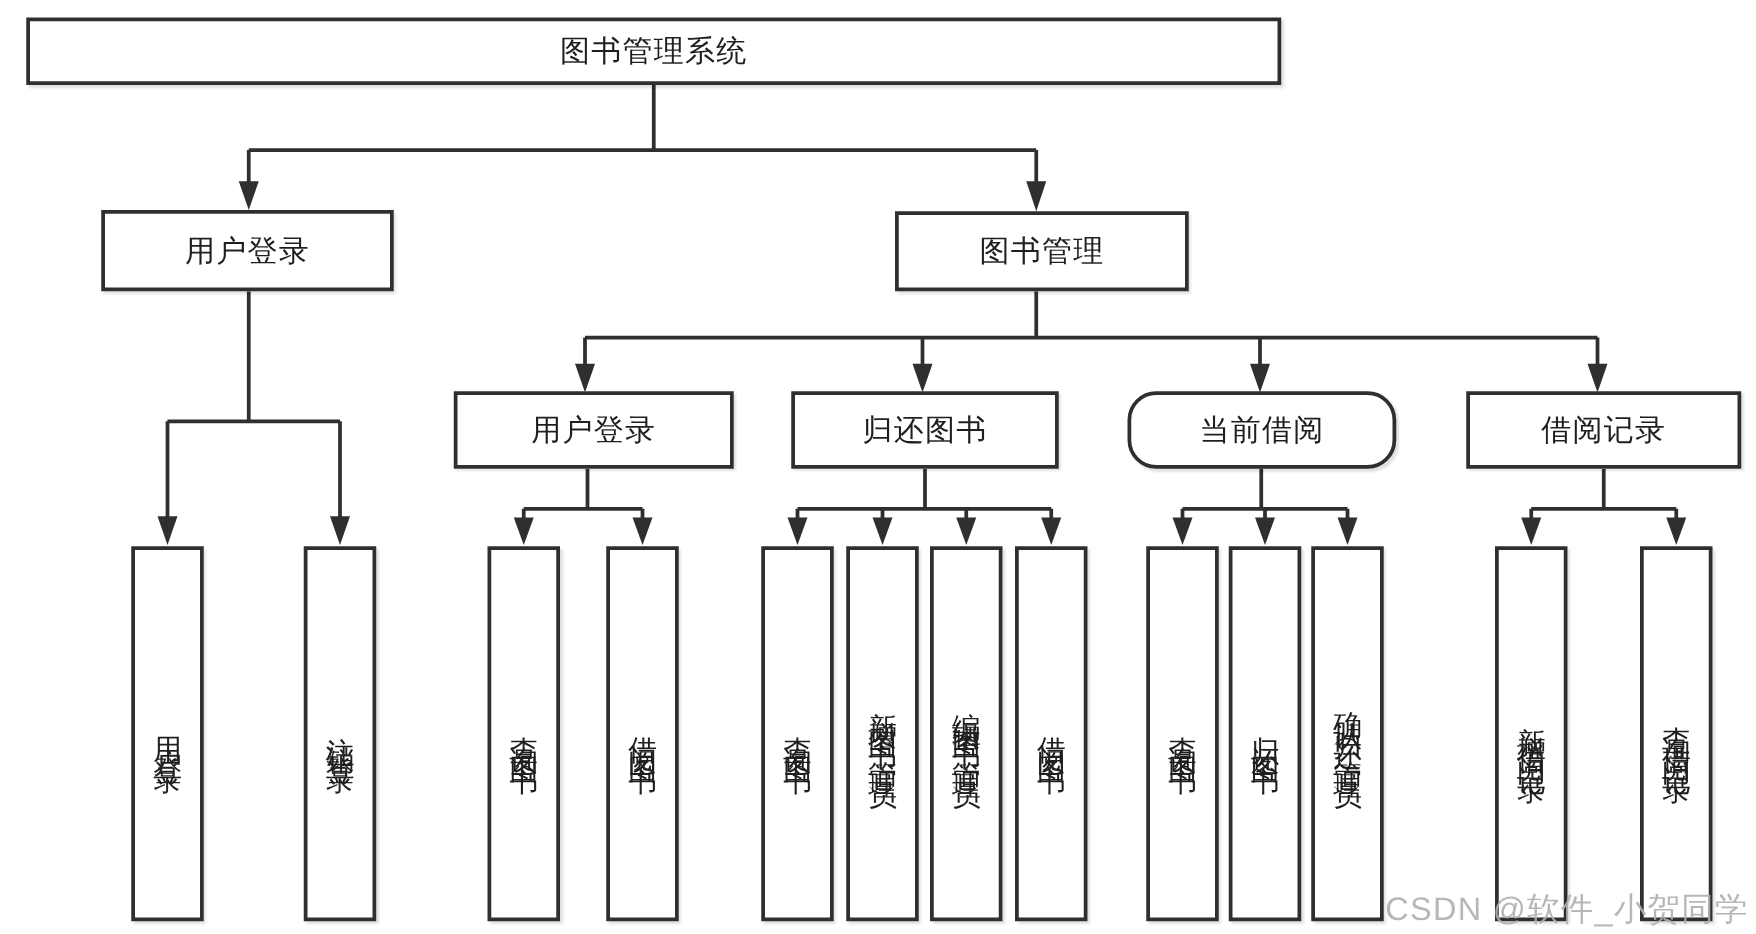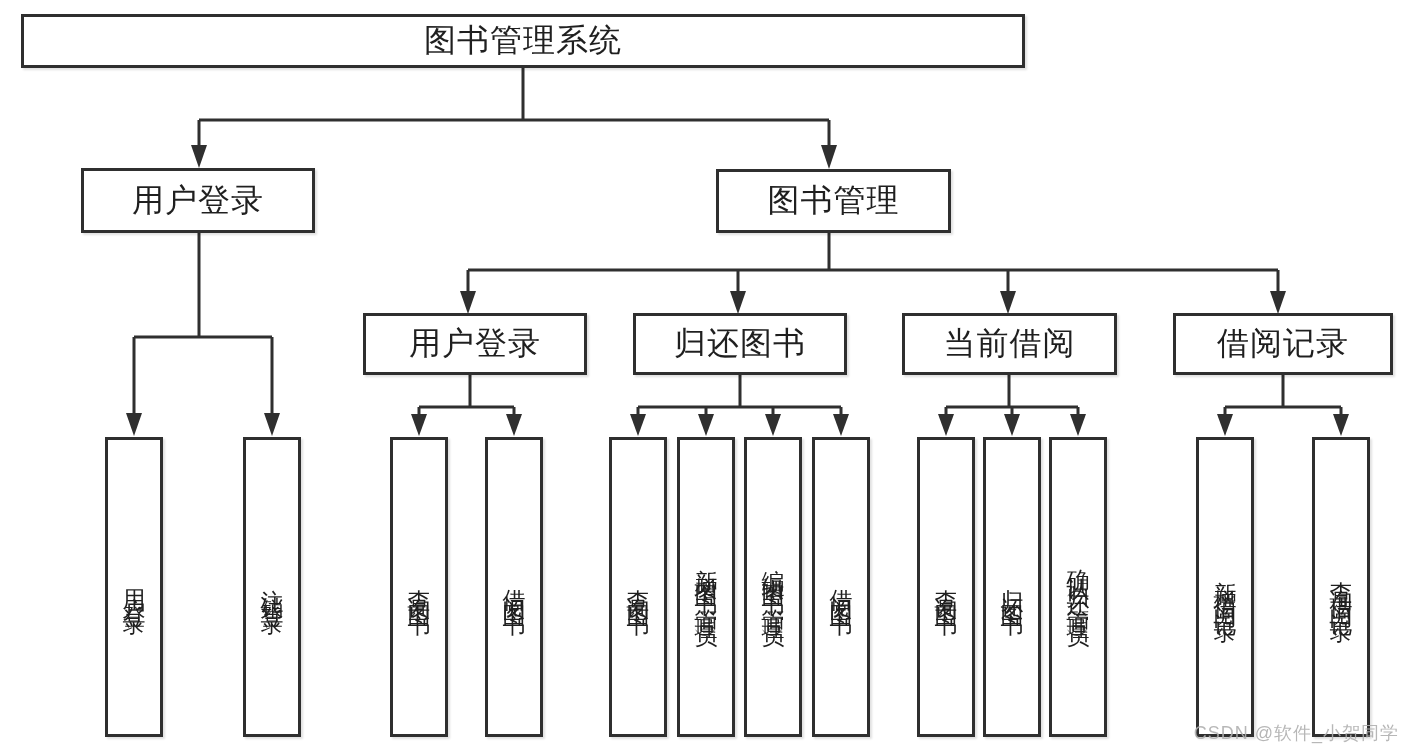--- a/index.html
+++ b/index.html
@@ -13,31 +13,31 @@
   #wires{position:absolute;left:0;top:0;width:1405px;height:747px;}
   .node{
     position:absolute;
     box-sizing:border-box;
     border:3px solid #2f2f2f;
     background:#ffffff;
     color:#1f1f1f;
     display:flex;align-items:center;justify-content:center;
     box-shadow:2px 2px 2px rgba(0,0,0,0.12);
   }
-  .hbox{font-size:32px;letter-spacing:1px;}
+  .hbox{font-size:24px;letter-spacing:1px;}
   .vbox{
     writing-mode:vertical-rl;
     font-size:23px;
     letter-spacing:8px;
     line-height:1;
   }
   #watermark{
     position:absolute;
     right:6px;bottom:2px;
-    font-size:18px;
+    font-size:26px;
     color:#b0b0b0;
     opacity:0.9;
     z-index:10;
     letter-spacing:1px;
     white-space:nowrap;
   }
 </style>
 </head>
 <body>
 
@@ -90,21 +90,21 @@
     </g>
   </svg>
 
   <div class="node hbox" style="left:21px;top:14px;width:1004px;height:54px;">图书管理系统</div>
 
   <div class="node hbox" style="left:81px;top:168px;width:234px;height:65px;">用户登录</div>
   <div class="node hbox" style="left:716px;top:169px;width:235px;height:64px;">图书管理</div>
 
   <div class="node hbox" style="left:363px;top:313px;width:224px;height:62px;">用户登录</div>
   <div class="node hbox" style="left:633px;top:313px;width:214px;height:62px;">归还图书</div>
-  <div class="node hbox" style="left:902px;top:313px;width:215px;height:62px;">当前借阅</div>
+  <div class="node hbox" style="left:902px;top:313px;width:215px;height:62px;border-radius:23px;">当前借阅</div>
   <div class="node hbox" style="left:1173px;top:313px;width:220px;height:62px;">借阅记录</div>
 
   <div class="node vbox" style="left:105px;top:437px;width:58px;height:300px;">用户登录</div>
   <div class="node vbox" style="left:243px;top:437px;width:58px;height:300px;">注销登录</div>
 
   <div class="node vbox" style="left:390px;top:437px;width:58px;height:300px;">查询图书</div>
   <div class="node vbox" style="left:485px;top:437px;width:58px;height:300px;">借阅图书</div>
 
   <div class="node vbox" style="left:609px;top:437px;width:58px;height:300px;">查询图书</div>
   <div class="node vbox" style="left:677px;top:437px;width:58px;height:300px;">新增图书（管理员）</div>

